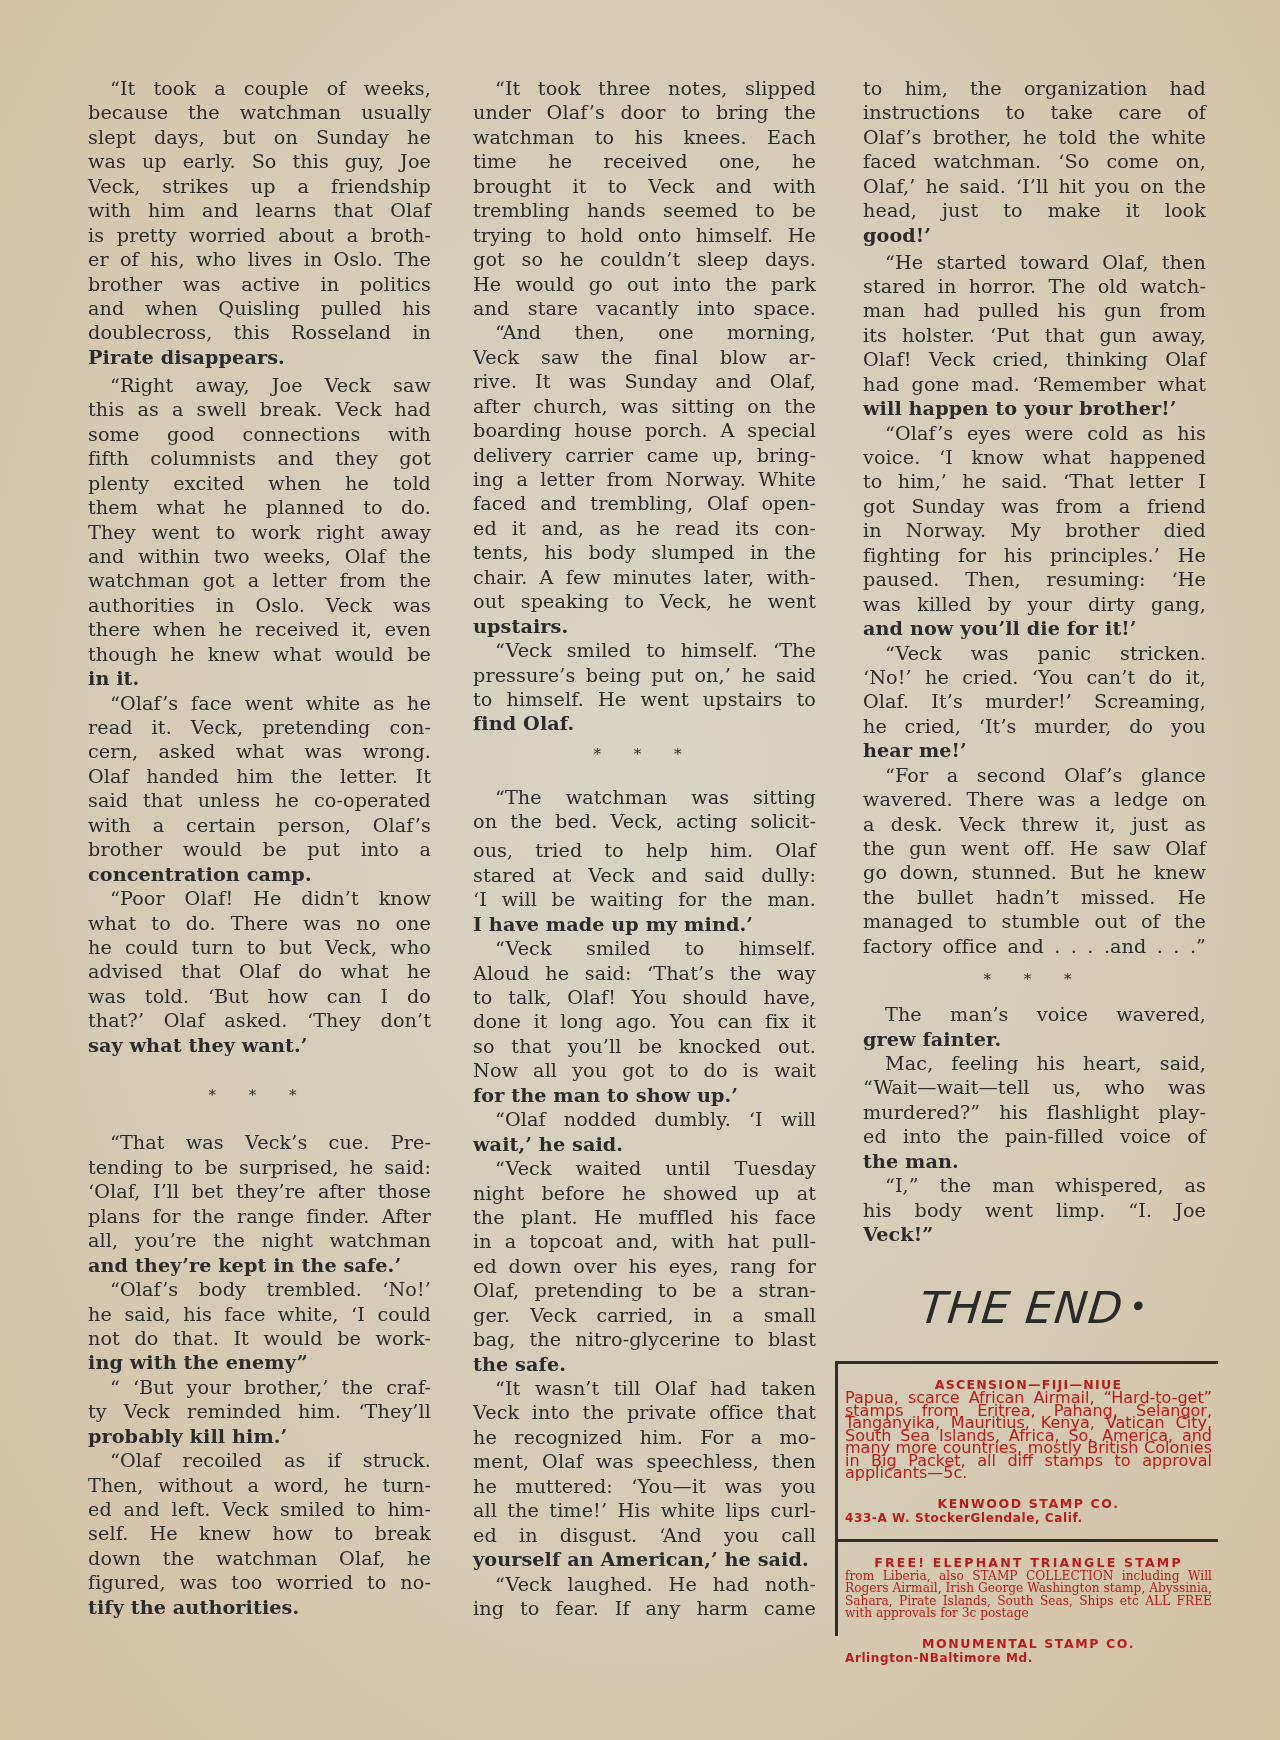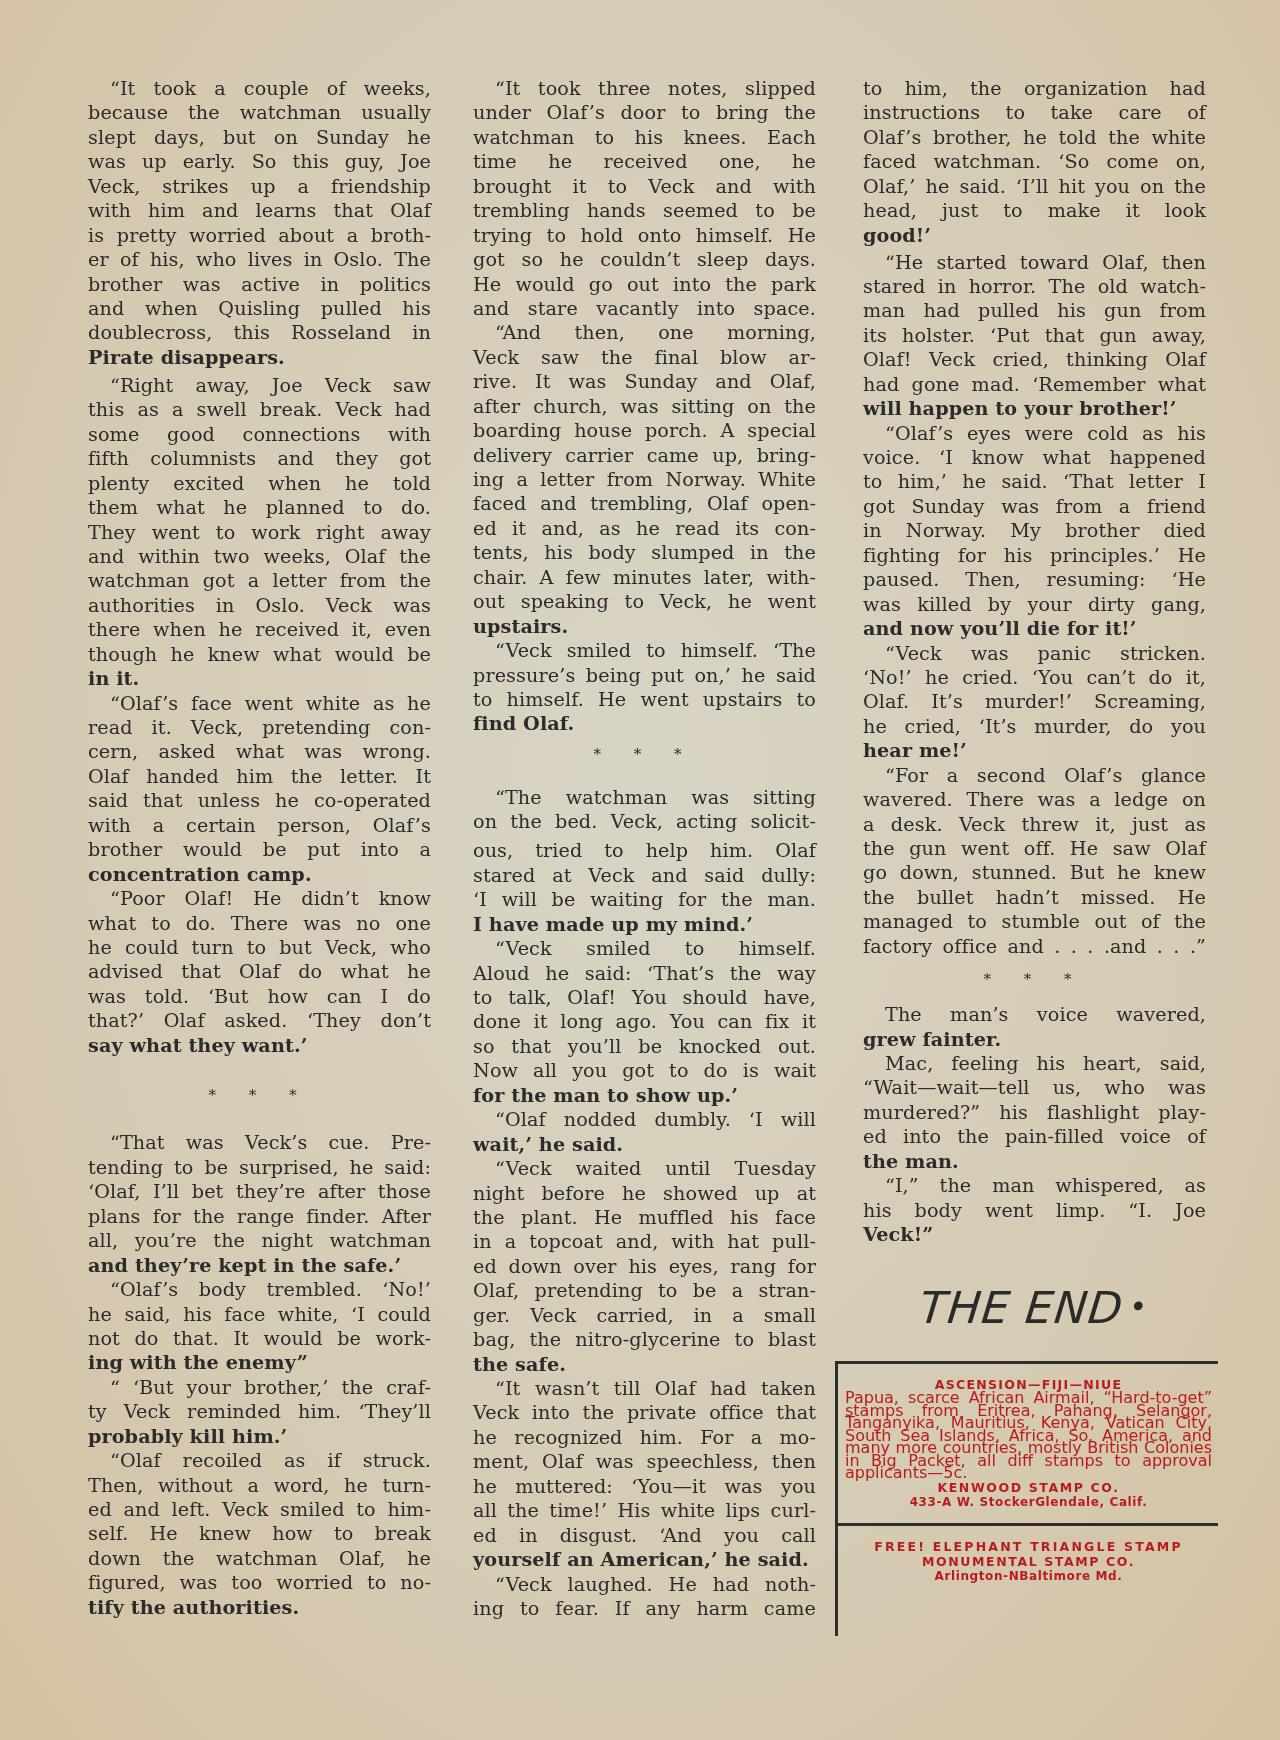--- a/index.html
+++ b/index.html
@@ -30,22 +30,22 @@
   .the-end .dot { font-size:30px; margin-left:6px; vertical-align:6px; font-style:normal; }
   .ads {
     position:absolute; left:835px; top:1361px; width:380px; height:272px;
     border-top:3px solid #2e2e2e; border-left:3px solid #2e2e2e;
     font-family:"DejaVu Sans", "Liberation Sans", sans-serif; color:#b91c1c;
   }
   .ad { padding:4px 6px 4px 7px; }
   .ad .head { text-align:center; font-weight:bold; font-size:12.5px; letter-spacing:1.3px; margin-top:9px; }
   .ad .body { font-size:16px; line-height:12.5px; text-align:justify; }
   .ad .serif { font-family:"DejaVu Serif","Liberation Serif",serif; font-size:12.2px; line-height:12.6px; }
-  .ad .company { text-align:center; font-weight:bold; font-size:12.5px; letter-spacing:1.6px; margin-top:0px; }
-  .ad .addr { display:flex; justify-content:center; font-weight:bold; font-size:12px; letter-spacing:0.6px; }
+  .ad .company { text-align:center; font-weight:bold; font-size:12.5px; letter-spacing:1.6px; margin-top:16px; }
+  .ad .addr { display:flex; justify-content:flex-start; font-weight:bold; font-size:12px; letter-spacing:0.6px; }
   .divider { height:3px; background:#2e2e2e; margin:10px 0 0 0; }
   .free-head { letter-spacing:2.2px !important; }
 </style>
 </head>
 <body>
 
 <div id="col1" class="col">
     <div class="line indent">“It took a couple of weeks,</div>
     <div class="line">because the watchman usually</div>
     <div class="line">slept days, but on Sunday he</div>
@@ -241,19 +241,20 @@
     <div class="body">Papua, scarce African Airmail, “Hard-to-get” stamps from Eritrea, Pahang, Selangor, Tanganyika, Mauritius, Kenya, Vatican City, South Sea Islands, Africa, So. America, and many more countries, mostly British Colonies in Big Packet, all diff stamps to approval applicants—5c.</div>
     <div class="company">KENWOOD STAMP CO.</div>
     <div class="addr">
       <span>433-A W. Stocker</span>
       <span>Glendale, Calif.</span>
     </div>
   </div>
   <div class="divider"></div>
   <div class="ad">
     <div class="head free-head">FREE! ELEPHANT TRIANGLE STAMP</div>
+    <div class="body serif">from Liberia, also STAMP COLLECTION including Will Rogers Airmail, Irish George Washington stamp, Abyssinia, Sahara, Pirate Islands, South Seas, Ships etc ALL FREE with approvals for 3c postage</div>
     <div class="company">MONUMENTAL STAMP CO.</div>
     <div class="addr">
       <span>Arlington-N</span>
       <span>Baltimore Md.</span>
     </div>
   </div>
 </div>
 
 </body></html>

